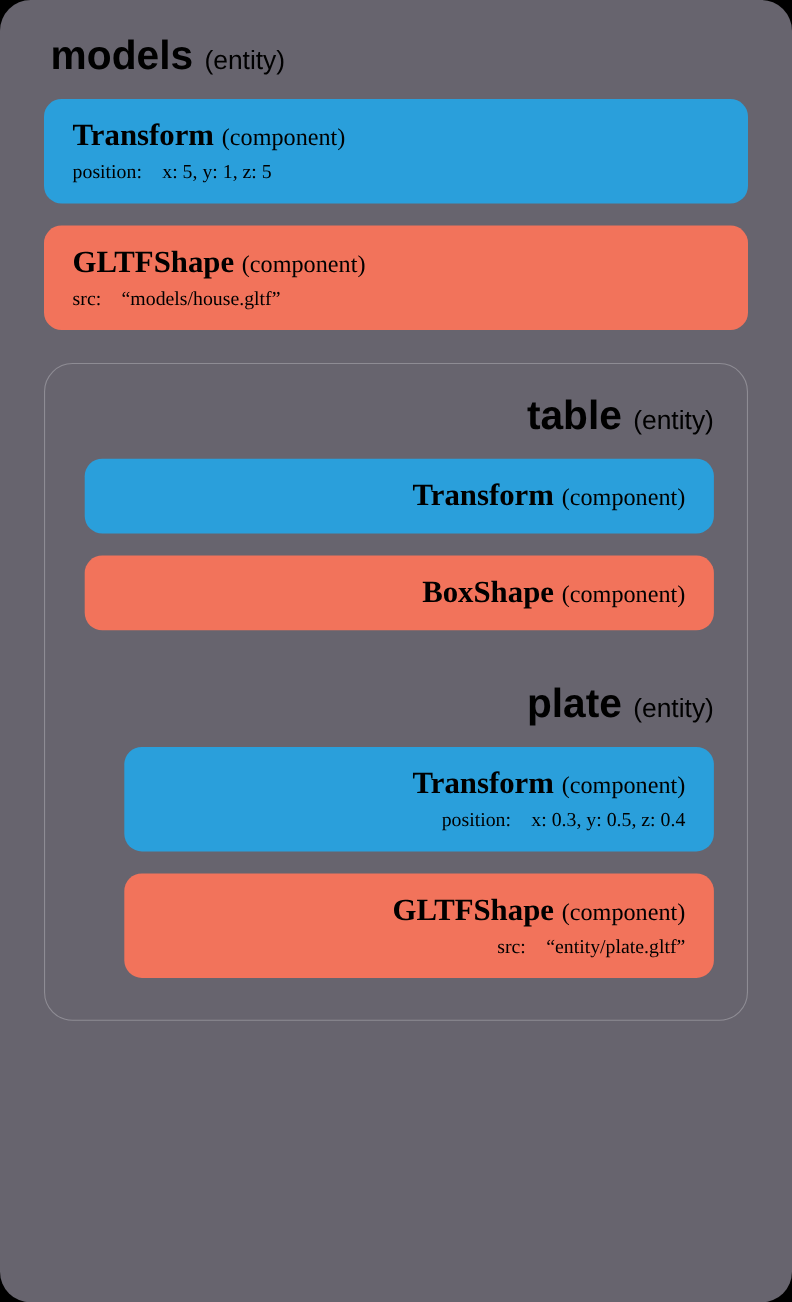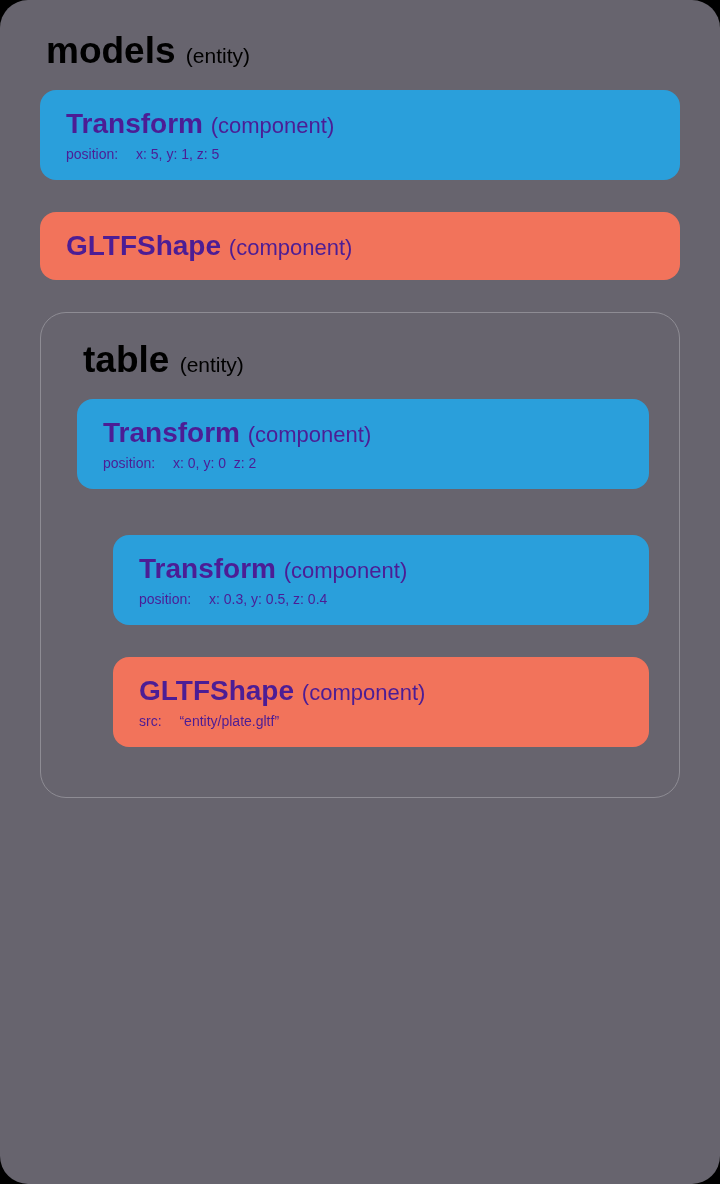--- a/index.html
+++ b/index.html
@@ -18,51 +18,53 @@
     padding: 30px 40px 30px 40px;
   }
   .entity-title {
     color: #000;
     font-size: 37px;
     font-weight: 700;
     margin-bottom: 18px;
     margin-left: 6px;
   }
   .entity-title .tag {
-    font-size: 21px;
+    font-size: 24px;
     font-weight: 400;
   }
   .component {
     border-radius: 16px;
     padding: 18px 26px 18px 26px;
-    color: #4c1d95;
-    margin-bottom: 32px;
+    color: #000000;
+    margin-bottom: 20px;
+    font-family: Liberation Serif, serif;
   }
   .component.blue { background: #2a9fdb; }
   .component.red { background: #f2735b; }
   .component .comp-title {
     font-size: 28px;
     font-weight: 700;
   }
   .component .comp-title .tag {
     font-size: 22px;
     font-weight: 400;
   }
   .component .prop {
-    font-size: 14px;
+    font-size: 18px;
     font-weight: 400;
     margin-top: 6px;
   }
   .component .prop .key { display: inline-block; }
   .component .prop .val { display: inline-block; margin-left: 14px; }
   .nested {
     border: 1px solid #8e8c94;
     border-radius: 26px;
     padding: 26px 30px 18px 36px;
     margin-top: 30px;
+    text-align: right;
   }
   .nested .entity-title { margin-left: 6px; }
   .nested2 {
     padding: 10px 0px 0px 36px;
     margin-top: 36px;
   }
 </style>
 </head>
 <body>
 
@@ -82,43 +84,53 @@
       <span class="key">position:</span>
       <span class="val">x: 5, y: 1, z: 5</span>
     </div>
   </div>
 
   <div class="component red">
     <div class="comp-title">
       <span>GLTFShape</span>
       <span class="tag">(component)</span>
     </div>
+    <div class="prop">
+      <span class="key">src:</span>
+      <span class="val">“models/house.gltf”</span>
+    </div>
   </div>
 
   <div class="nested">
 
     <div class="entity-title">
       <span>table</span>
       <span class="tag">(entity)</span>
     </div>
 
     <div class="component blue">
       <div class="comp-title">
         <span>Transform</span>
         <span class="tag">(component)</span>
       </div>
-      <div class="prop">
-        <span class="key">position:</span>
-        <span class="val">x: 0, y: 0&nbsp;&nbsp;z: 2</span>
+    </div>
+
+    <div class="component red">
+      <div class="comp-title">
+        <span>BoxShape</span>
+        <span class="tag">(component)</span>
       </div>
     </div>
 
-
     <div class="nested2">
 
+      <div class="entity-title">
+        <span>plate</span>
+        <span class="tag">(entity)</span>
+      </div>
 
       <div class="component blue">
         <div class="comp-title">
           <span>Transform</span>
           <span class="tag">(component)</span>
         </div>
         <div class="prop">
           <span class="key">position:</span>
           <span class="val">x: 0.3, y: 0.5, z: 0.4</span>
         </div>

